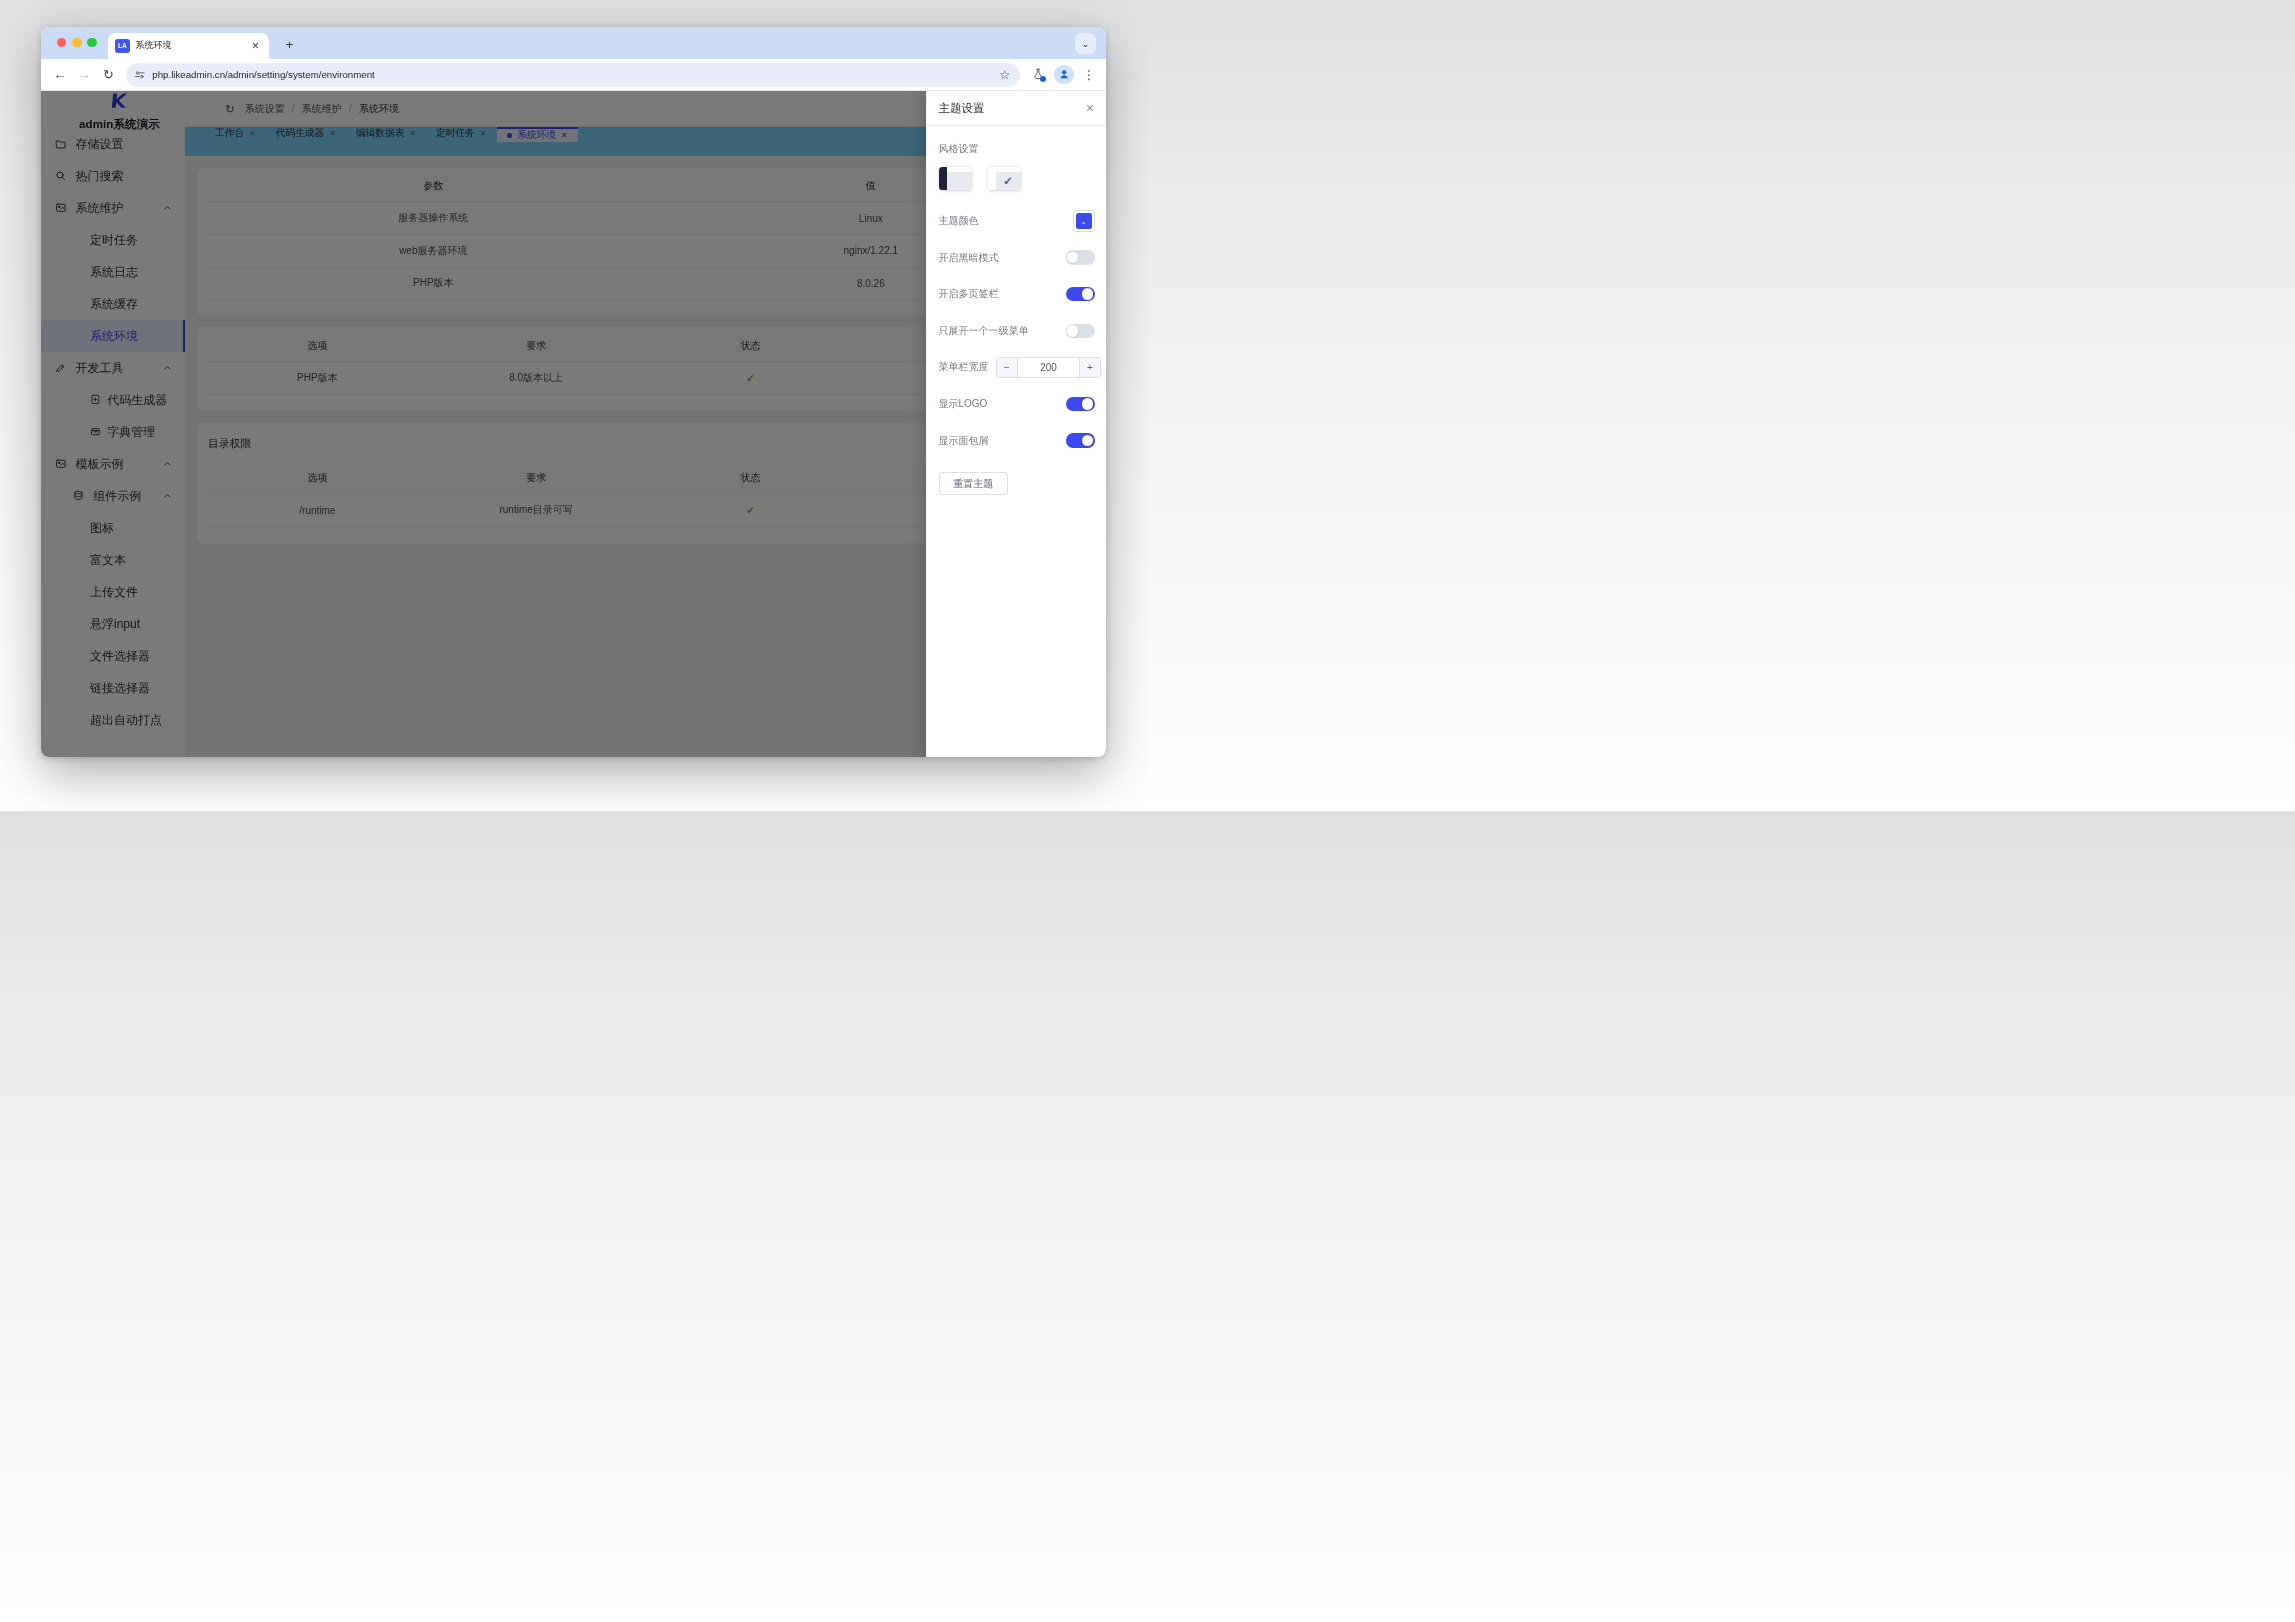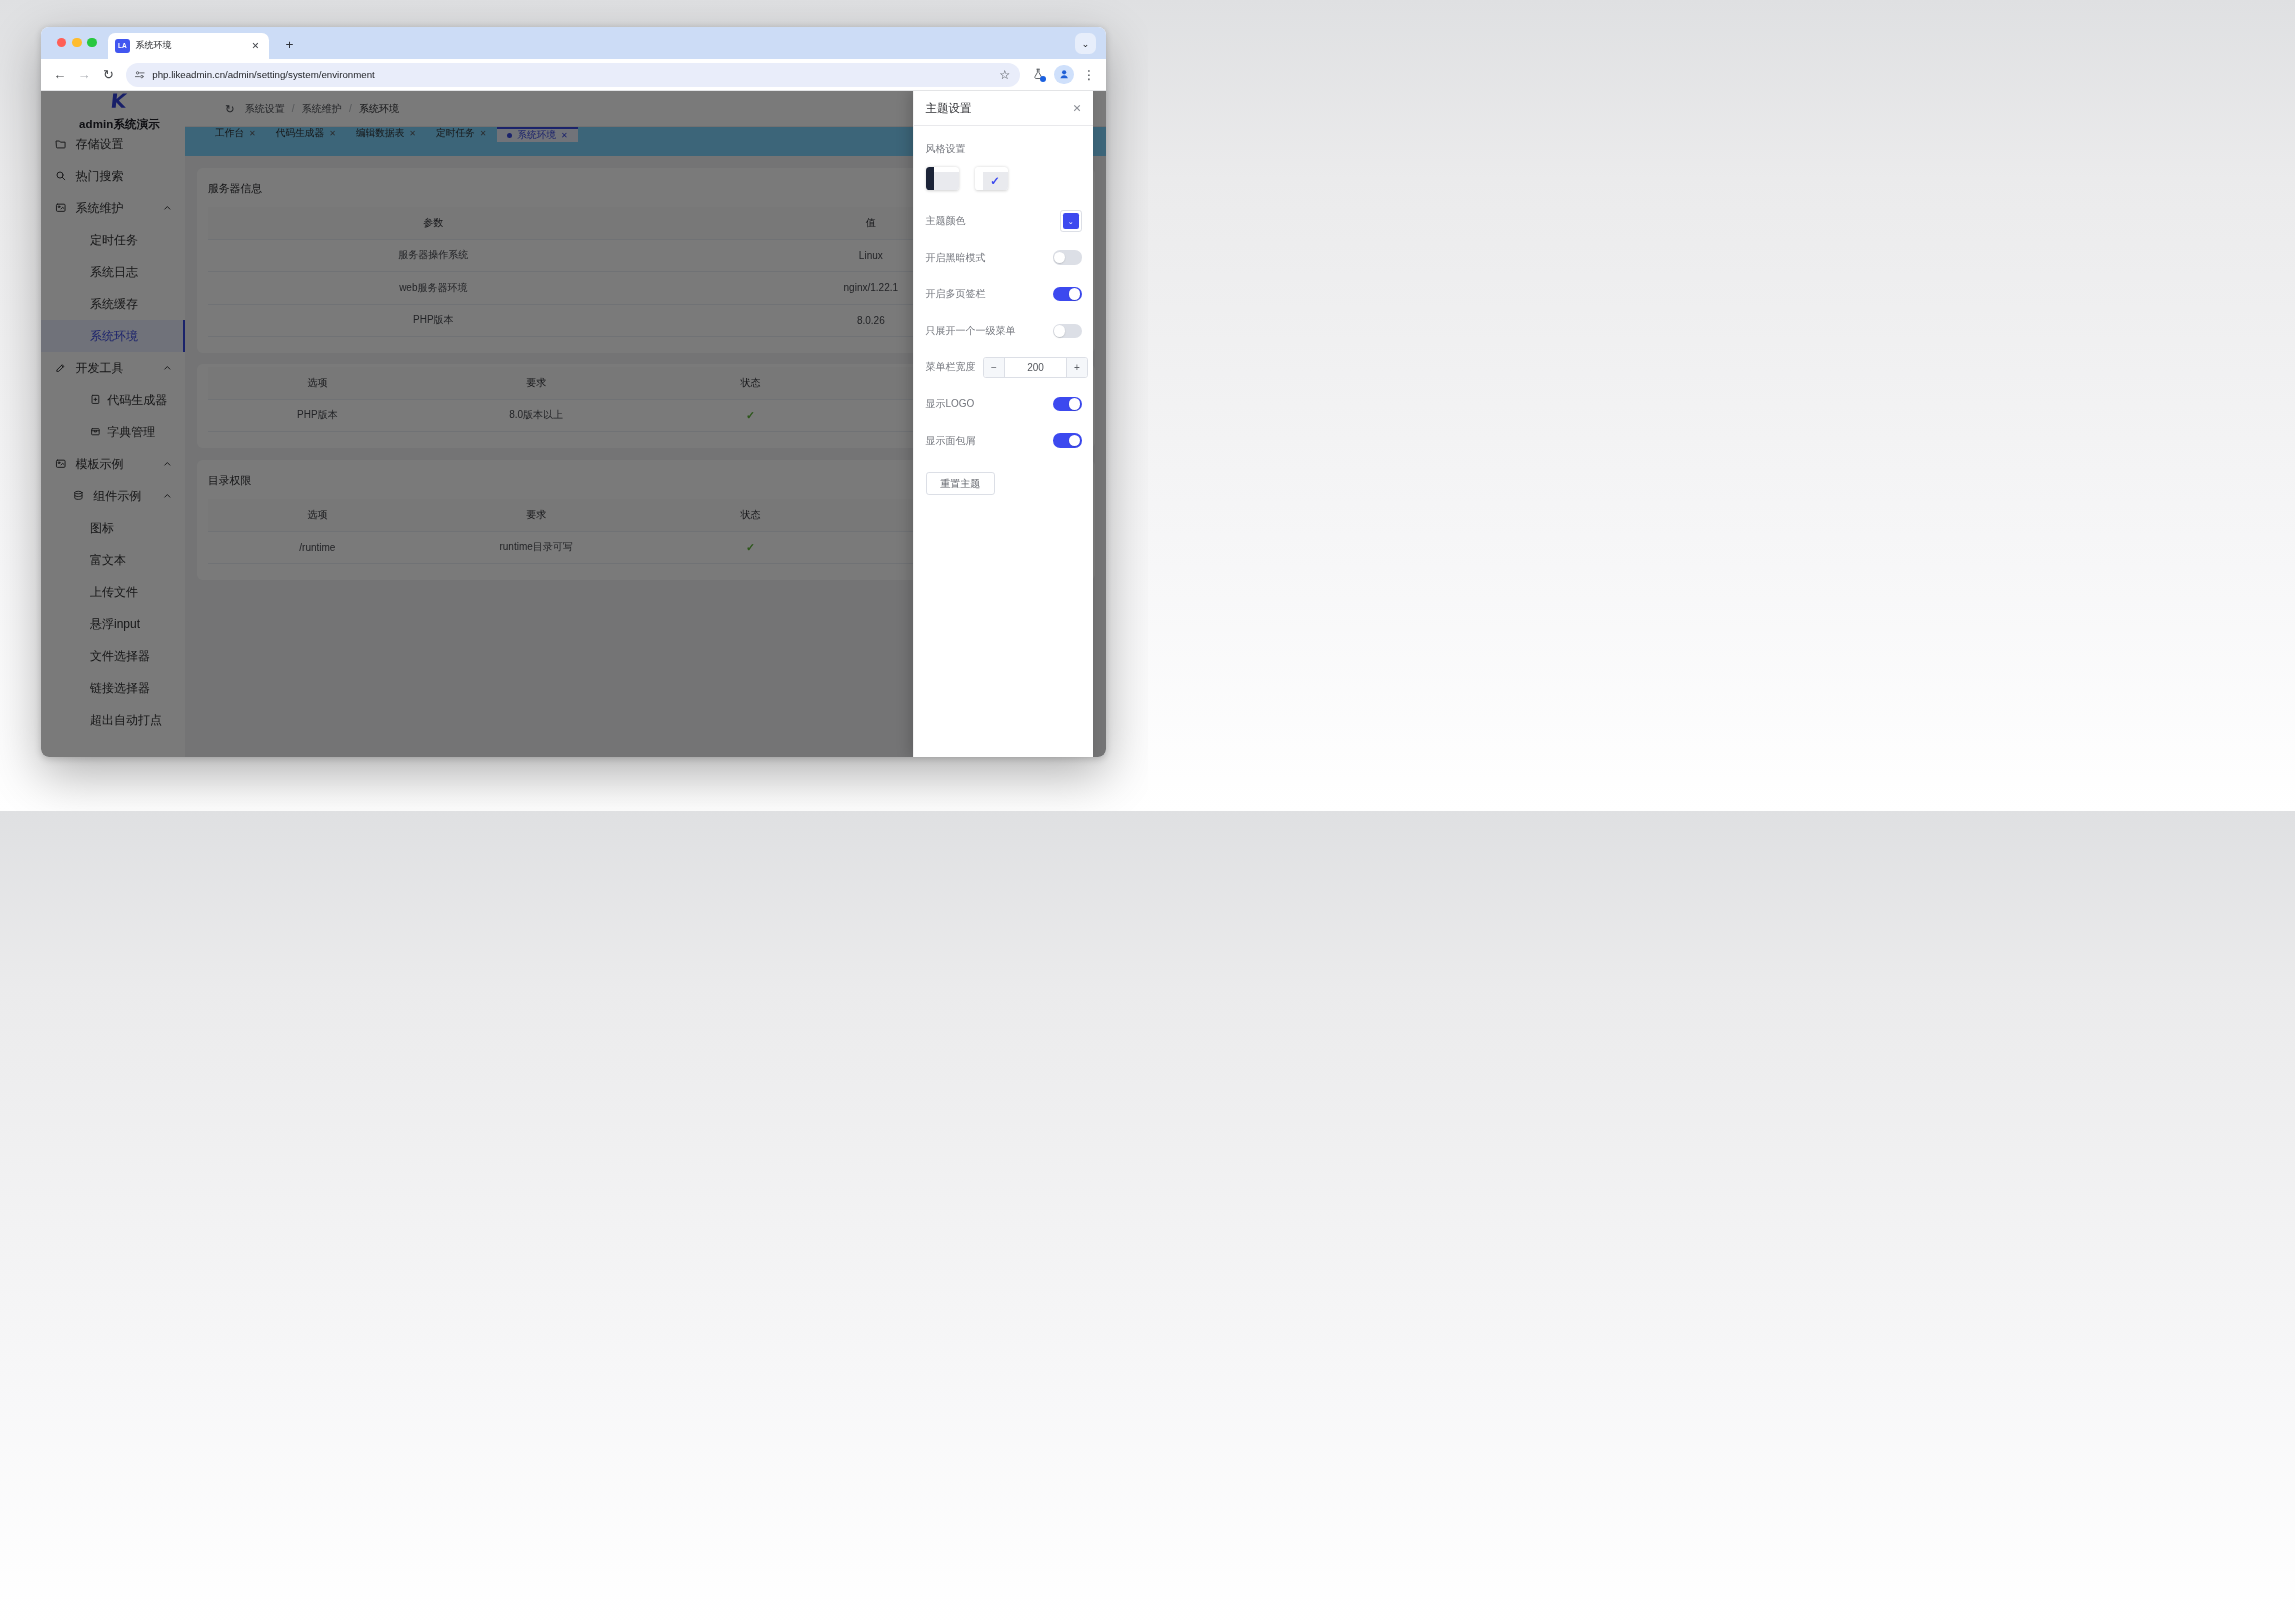--- a/index.html
+++ b/index.html
@@ -82,21 +82,21 @@
   .card { background:#fff; border-radius:5.8px; margin-bottom:11.5px; padding:2.9px 11.5px 16px; }
   .card-title { font-size:10.8px; color:#2c2d30; font-weight:500; padding:11.5px 0 11.5px; }
   table { width:100%; border-collapse:collapse; font-size:10px; table-layout:fixed; }
   th { background:#fafafa; color:#33343a; font-weight:500; }
   th, td { text-align:center; padding:8.7px 7.2px; border-bottom:0.7px solid #ebeef5; height:31px;
     white-space:nowrap; overflow:hidden; }
   td { color:#4a4c52; }
   .okcheck { color:#5fb63a; font-weight:700; font-size:10.8px; }
 
   
-  .drawer { position:absolute; top:0; right:13px; bottom:0; width:180px; background:#fff; z-index:10;
+  .drawer { position:absolute; top:0; right:0; bottom:0; width:180px; background:#fff; z-index:10;
     box-shadow:-4.3px 0 13px rgba(0,0,0,.18); border-left:0.7px solid rgba(0,0,0,.05); display:flex; flex-direction:column; }
   .dw-head { height:35px; flex:none; display:flex; align-items:center; justify-content:space-between;
     padding:0 11.5px; border-bottom:0.7px solid #e9e9ec; }
   .dw-title { font-size:11.5px; color:#2f3034; }
   .dw-close { font-size:10.8px; color:#8c8f96; }
   .dw-body { padding:10px 11.5px; flex:1; overflow:hidden; }
   .dw-label { font-size:10px; color:#73767d; }
   .style-lab { margin:5.8px 0 11.5px; }
   .swatches { display:flex; gap:16px; margin-bottom:20px; }
   .swatch { width:33px; height:23px; border-radius:3.6px; background:#fff; position:relative;
@@ -356,21 +356,20 @@
         <div class="ptab active">
           <span class="dot"></span>
           <span>系统环境</span>
           <span class="x">✕</span>
         </div>
       </div>
 
       <div class="content">
 
         <div class="card">
-          <div class="card-title">服务器信息</div>
           <table>
             <colgroup>
                 <col style="width:51.5%">
                 <col style="width:48.5%">
               </colgroup>
             <thead>
                 <tr>
               <th>参数</th>
               <th>值</th>
             </tr>

